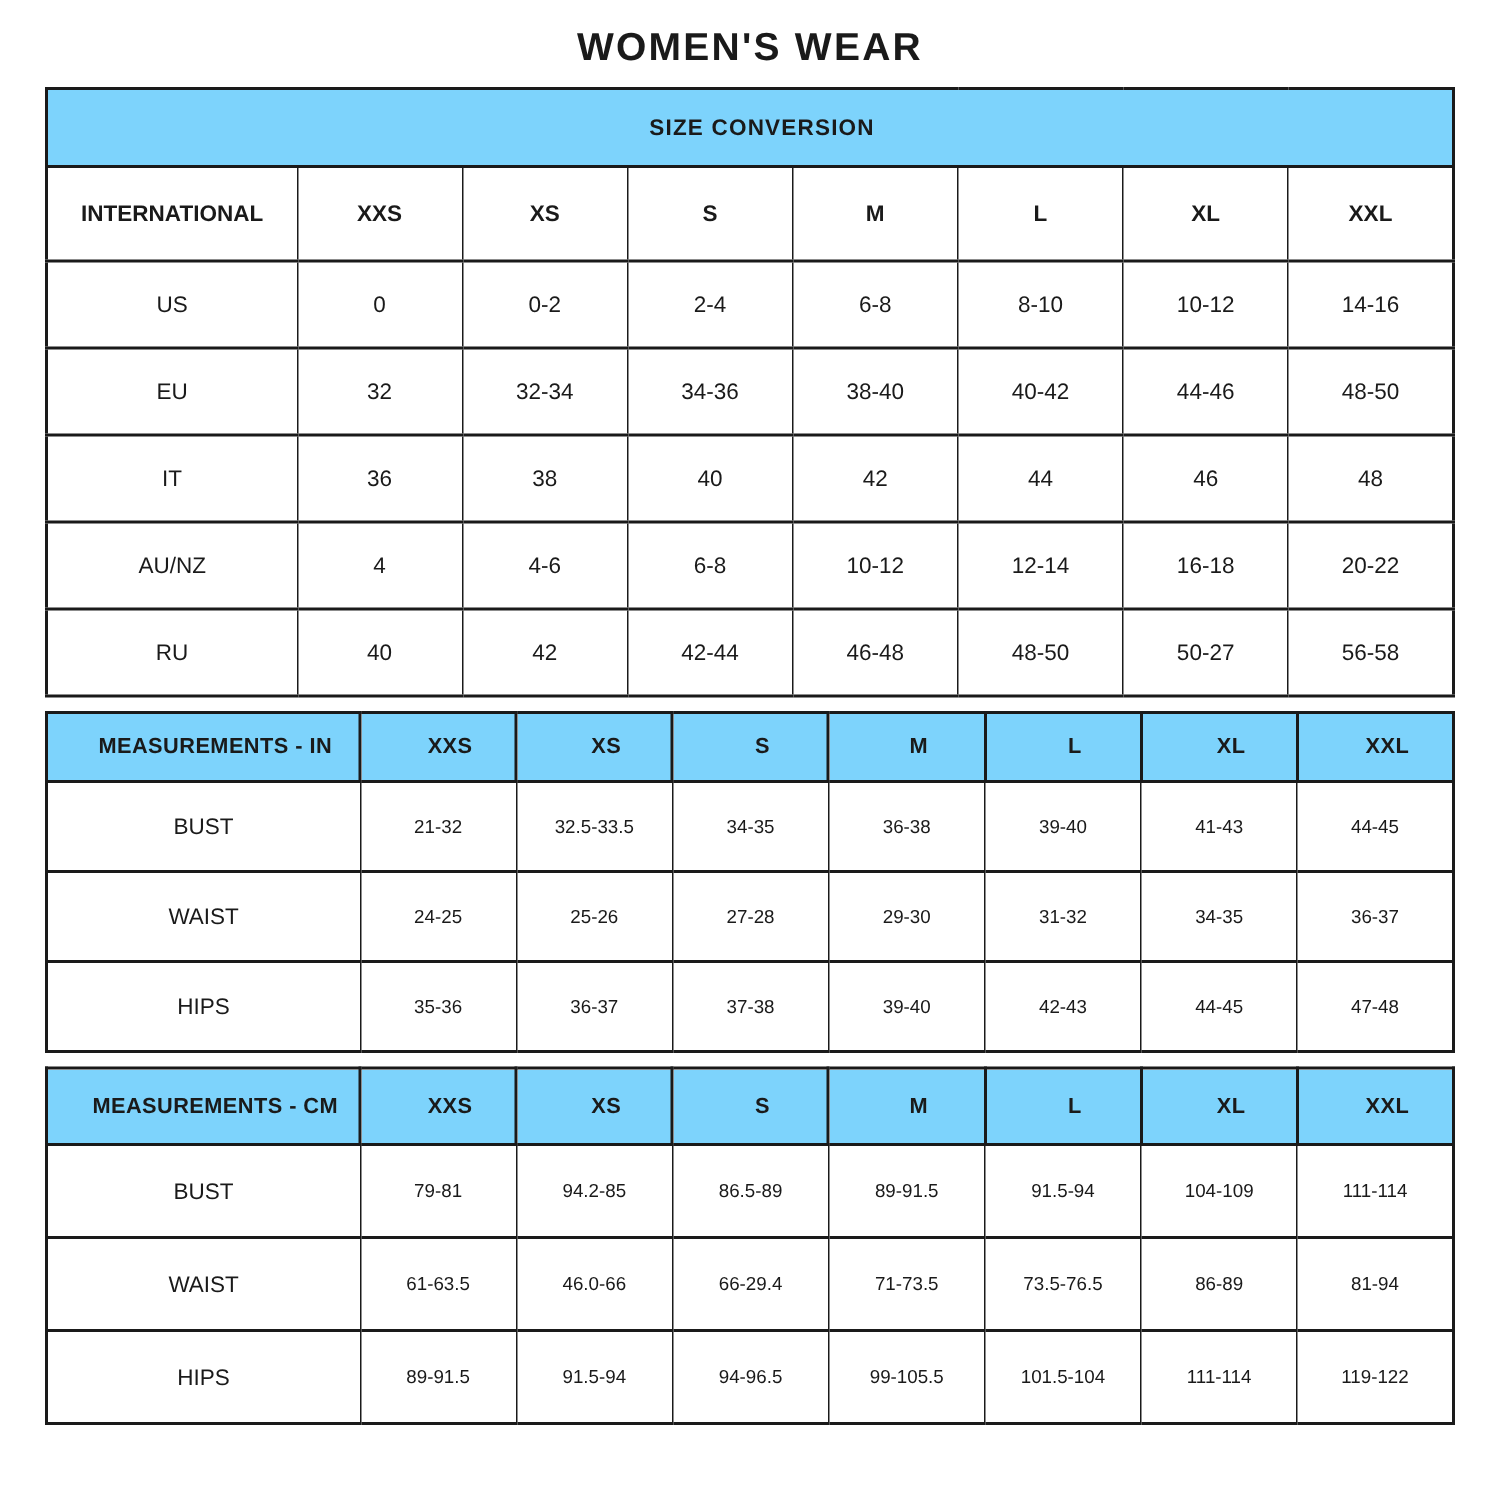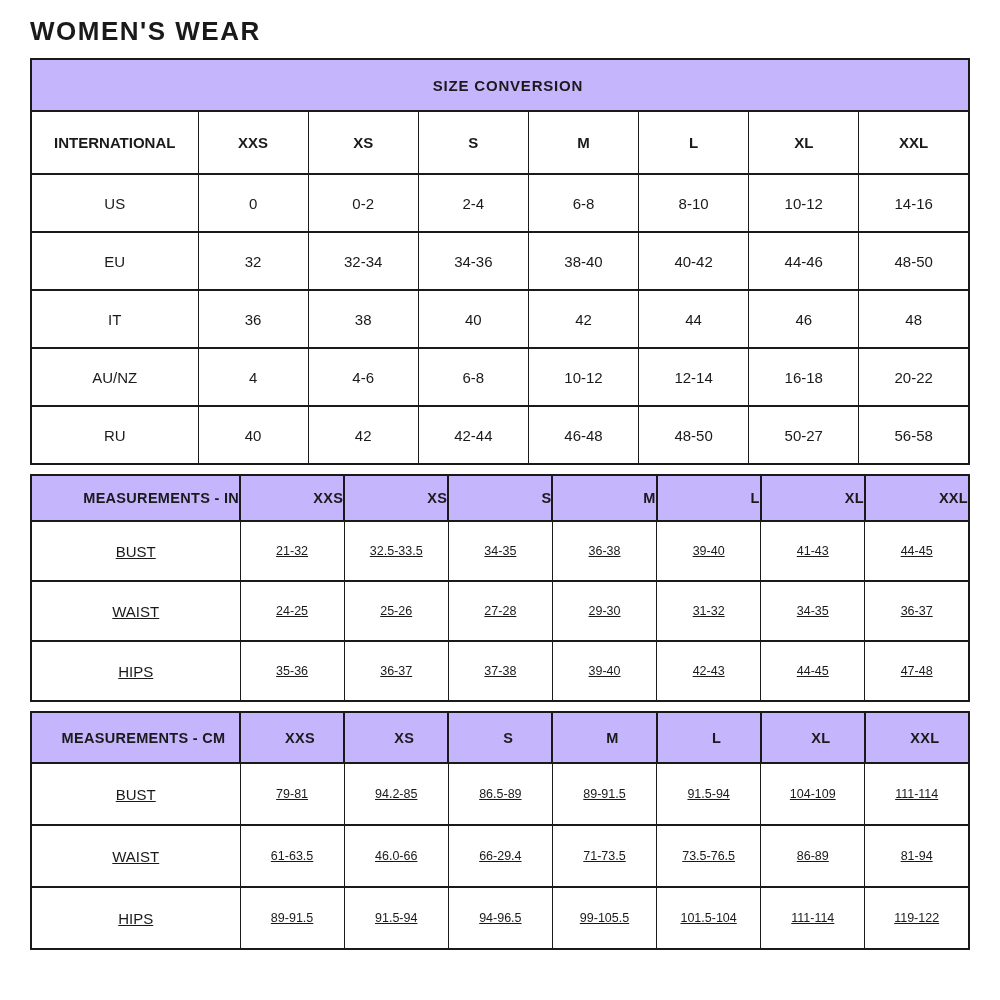--- a/index.html
+++ b/index.html
@@ -11,20 +11,21 @@
     font-family: "Liberation Sans", sans-serif;
     color: #1a1a1a;
   }
   .page {
     box-sizing: border-box;
     width: 1000px;
     height: 1000px;
     padding: 10px 30px 0 30px;
   }
   .title {
+    text-align: center;
     font-size: 26px;
     font-weight: bold;
     letter-spacing: 1.5px;
     line-height: 30px;
     margin: 6px 0 12px 0;
   }
   table {
     width: 100%;
     border-collapse: collapse;
     table-layout: fixed;
@@ -35,38 +36,38 @@
     border: 1px solid #1a1a1a;
     border-top-width: 2px;
     border-bottom-width: 2px;
     text-align: center;
     vertical-align: middle;
     padding: 0;
     overflow: hidden;
     white-space: nowrap;
   }
   .hdr {
-    background: #c4b5fd;
+    background: #7dd3fc;
     font-weight: bold;
     padding-left: 16px;
   }
   
   .t1 .span-hdr th { height: 50px; font-size: 15px; letter-spacing: 0.8px; }
   .t1 .cols-hdr td { height: 61px; font-size: 15px; font-weight: bold; }
   .t1 .data-row td { height: 56px; font-size: 15px; }
   
   .t2 .hdr-row th, .t3 .hdr-row th {
     font-size: 14.5px;
     letter-spacing: 0.3px;
     border-left-width: 2px;
     border-right-width: 2px;
   }
-  .t2 .hdr-row th { height: 44px; text-align: right; }
+  .t2 .hdr-row th { height: 44px; }
   .t3 .hdr-row th { height: 49px; text-align: center; }
-  .t2 .data-row td, .t3 .data-row td { font-size: 12.5px; text-decoration: underline; }
+  .t2 .data-row td, .t3 .data-row td { font-size: 12.5px; }
   .t2 .data-row td { height: 58px; }
   .t3 .data-row td { height: 60px; }
   .t2 .data-row td.row-label, .t3 .data-row td.row-label { font-size: 15px; }
 </style>
 </head>
 <body>
 
 <div class="page">
 
   <h1 class="title">WOMEN'S WEAR</h1>

